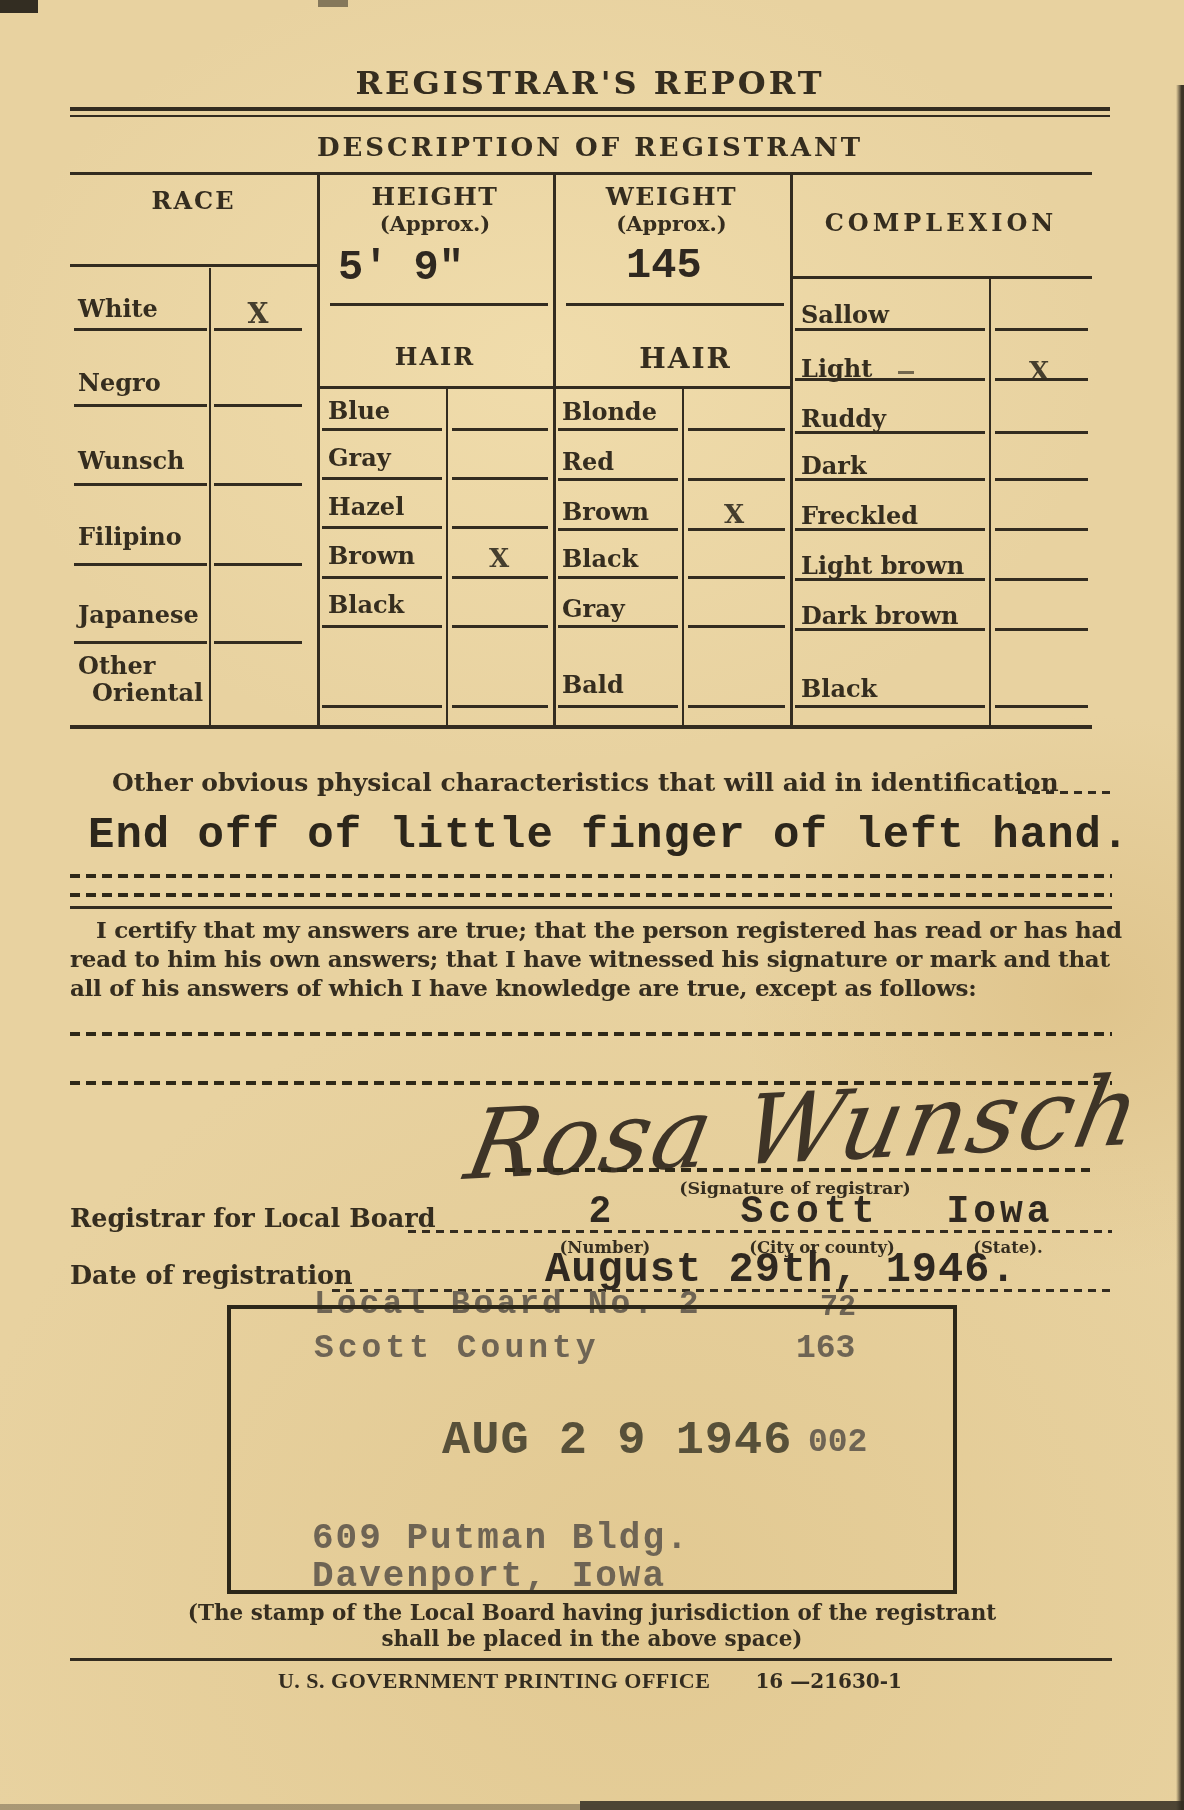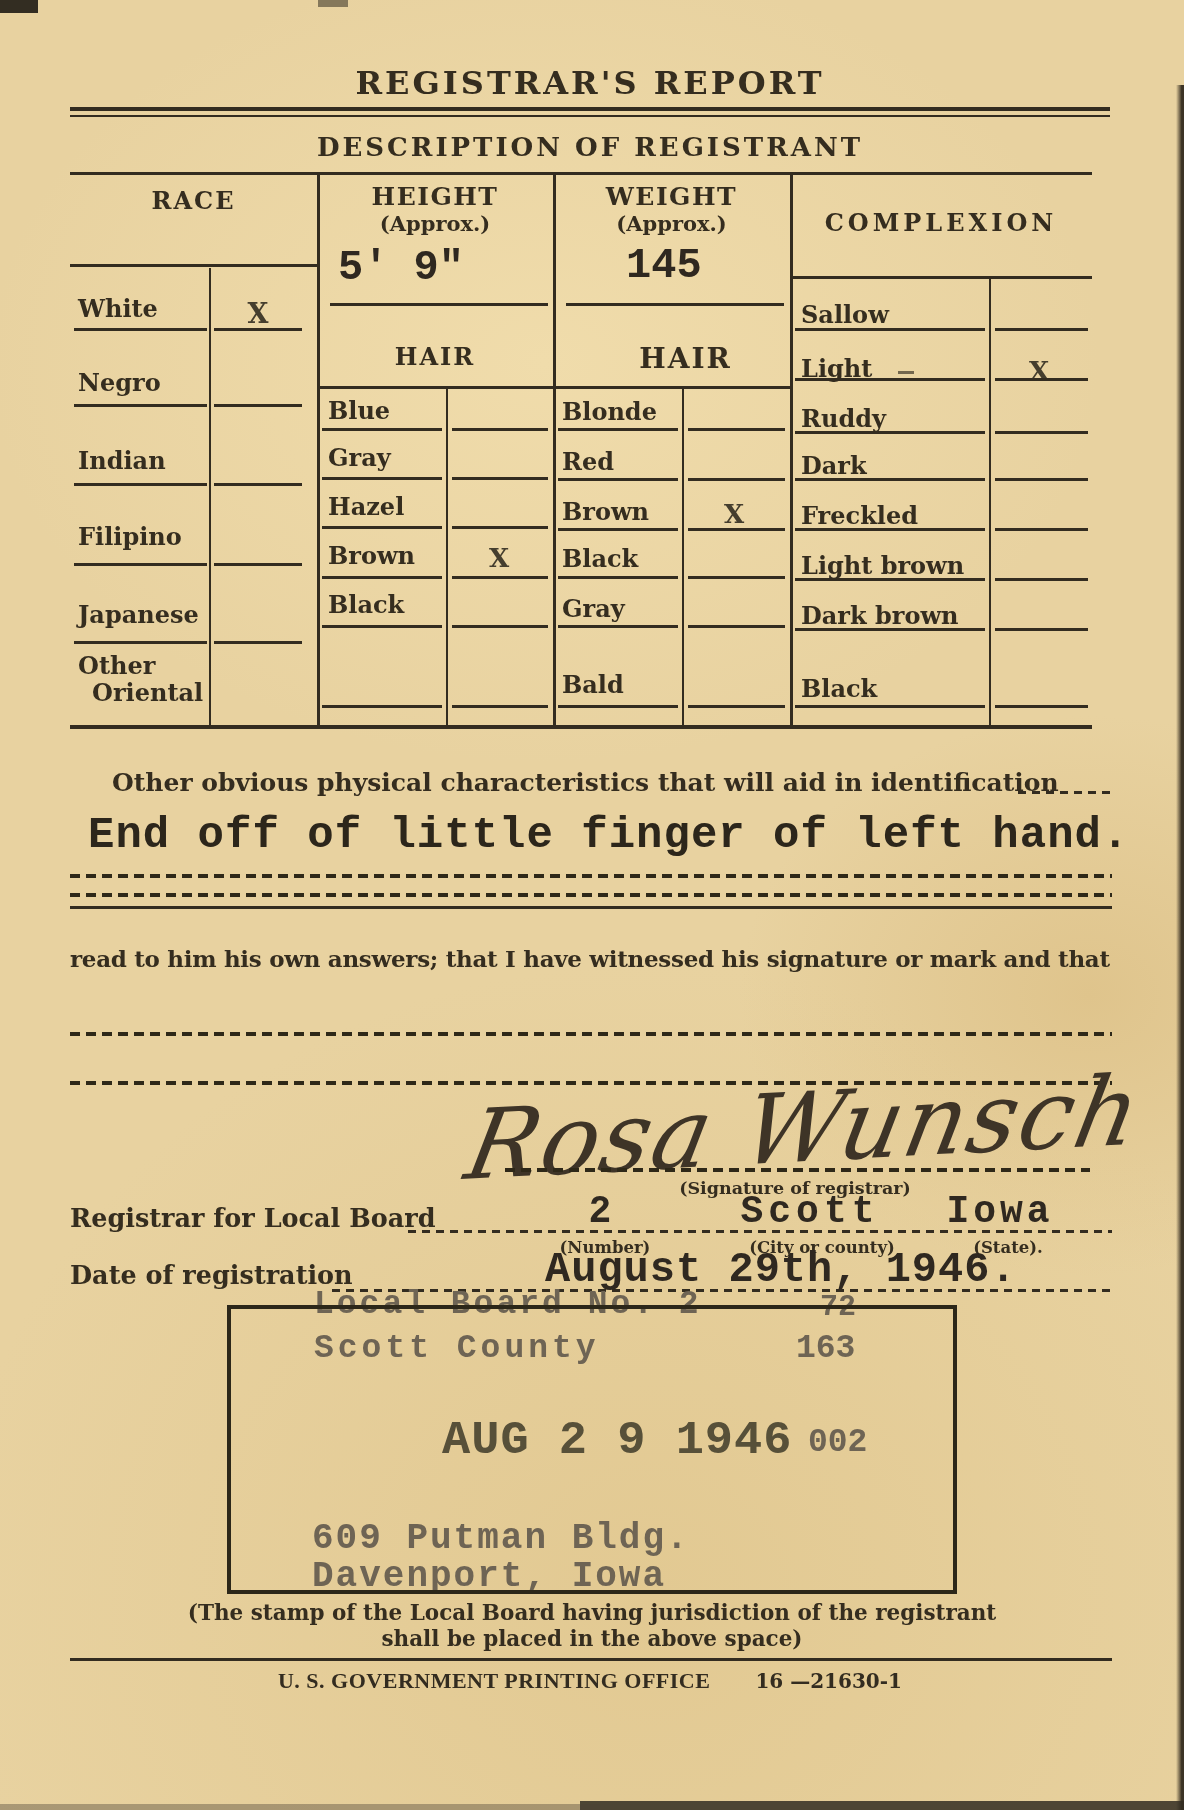--- a/index.html
+++ b/index.html
@@ -41,21 +41,21 @@
   <div class="v" style="left:209px;top:268px;height:459px;width:2px;"></div>
   <div class="v" style="left:446px;top:388px;height:339px;width:2px;"></div>
   <div class="v" style="left:682px;top:388px;height:339px;width:2px;"></div>
   <div class="v" style="left:989px;top:277px;height:450px;width:2px;"></div>
 
   <div class="lbl ctr" style="left:70px;top:186px;width:247px;font-size:24px;letter-spacing:2px;">RACE</div>
   <div class="h" style="left:70px;top:264px;width:247px;"></div>
 
   <div class="lbl" style="left:78px;top:294px;font-size:24px;">White</div>
   <div class="lbl" style="left:78px;top:368px;font-size:24px;">Negro</div>
-  <div class="lbl" style="left:78px;top:446px;font-size:24px;">Indian</div>
+  <div class="lbl" style="left:78px;top:446px;font-size:24px;">Wunsch</div>
   <div class="lbl" style="left:78px;top:522px;font-size:24px;">Filipino</div>
   <div class="lbl" style="left:78px;top:600px;font-size:24px;">Japanese</div>
   <div class="lbl" style="left:78px;top:652px;font-size:24px;width:110px;white-space:normal;line-height:27px;text-indent:-14px;padding-left:14px;">Other Oriental</div>
   <div class="x" style="left:236px;top:298px;width:44px;text-align:center;font-size:27px;">X</div>
 
   <div class="h" style="left:74px;top:328px;width:133px;"></div>
   <div class="h" style="left:214px;top:328px;width:88px;"></div>
   <div class="h" style="left:74px;top:404px;width:133px;"></div>
   <div class="h" style="left:214px;top:404px;width:88px;"></div>
   <div class="h" style="left:74px;top:483px;width:133px;"></div>
@@ -152,21 +152,23 @@
   <div class="h" style="left:995px;top:705px;width:93px;"></div>
 
   <div class="lbl" style="left:112px;top:768px;font-size:25px;">Other obvious physical characteristics that will aid in identification</div>
   <div class="d" style="left:1018px;top:791px;width:94px;height:3px;"></div>
   <div class="mono" style="left:88px;top:810px;font-size:44px;letter-spacing:1px;color:#2c261b;">End off of little finger of left hand.</div>
   <div class="dt" style="left:70px;top:874px;width:1042px;"></div>
 
   <div class="dt" style="left:70px;top:893px;width:1042px;"></div>
   <div class="h" style="left:70px;top:906px;width:1042px;height:3px;"></div>
 
+  <div class="lbl" style="left:70px;top:916px;width:1046px;font-size:23px;padding-left:26px;letter-spacing:-0.3px;">I certify that my answers are true; that the person registered has read or has had</div>
   <div class="lbl" style="left:70px;top:945px;width:1046px;font-size:23px;letter-spacing:-0.3px;">read to him his own answers; that I have witnessed his signature or mark and that</div>
+  <div class="lbl" style="left:70px;top:974px;width:1046px;font-size:23px;letter-spacing:-0.3px;">all of his answers of which I have knowledge are true, except as follows:</div>
 
   <div class="dt" style="left:70px;top:1032px;width:1042px;"></div>
   <div class="dt" style="left:70px;top:1081px;width:1042px;"></div>
 
   <div style="position:absolute;left:468px;top:1072px;font-family:'DejaVu Serif',serif;font-style:italic;font-weight:400;
               font-size:96px;color:#3e3427;transform:rotate(-3deg) skewX(-14deg);letter-spacing:2px;white-space:nowrap;">Rosa Wunsch</div>
   <div class="dt" style="left:505px;top:1168px;width:585px;"></div>
   <div class="lbl ctr" style="left:595px;top:1178px;width:400px;font-size:17.5px;">(Signature of registrar)</div>
 
   <div class="lbl" style="left:70px;top:1203px;font-size:25.5px;">Registrar for Local Board</div>

